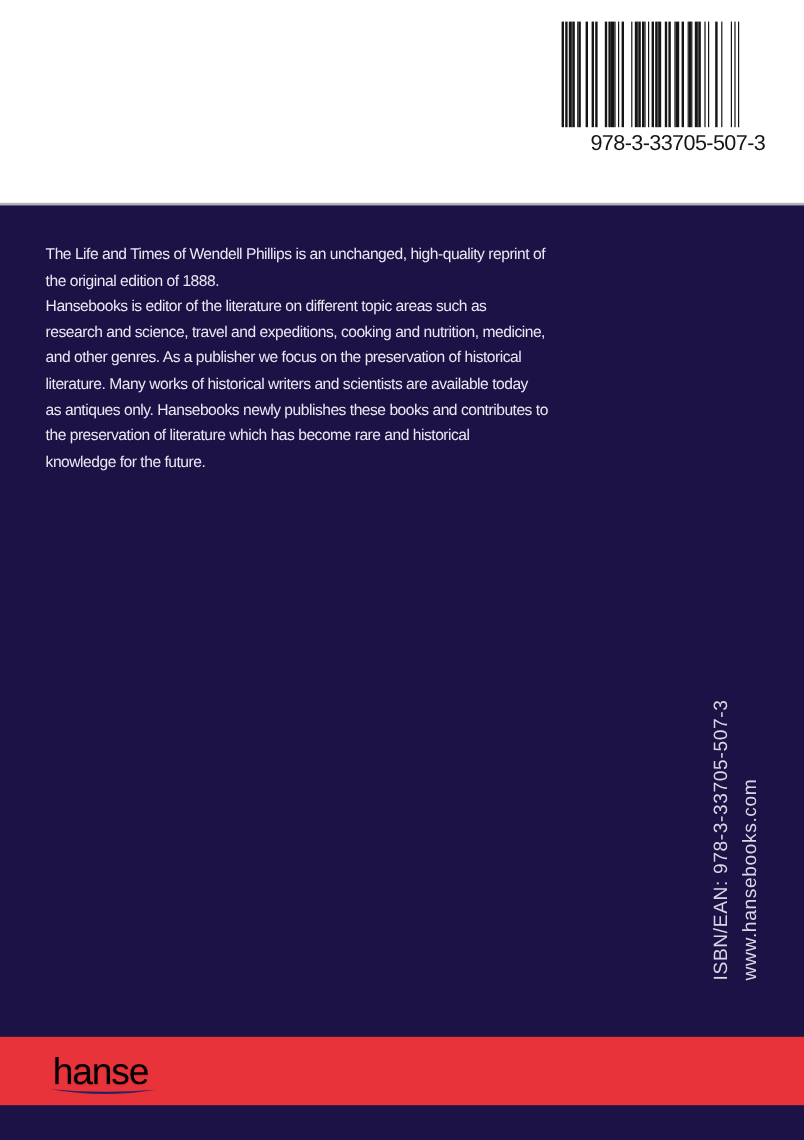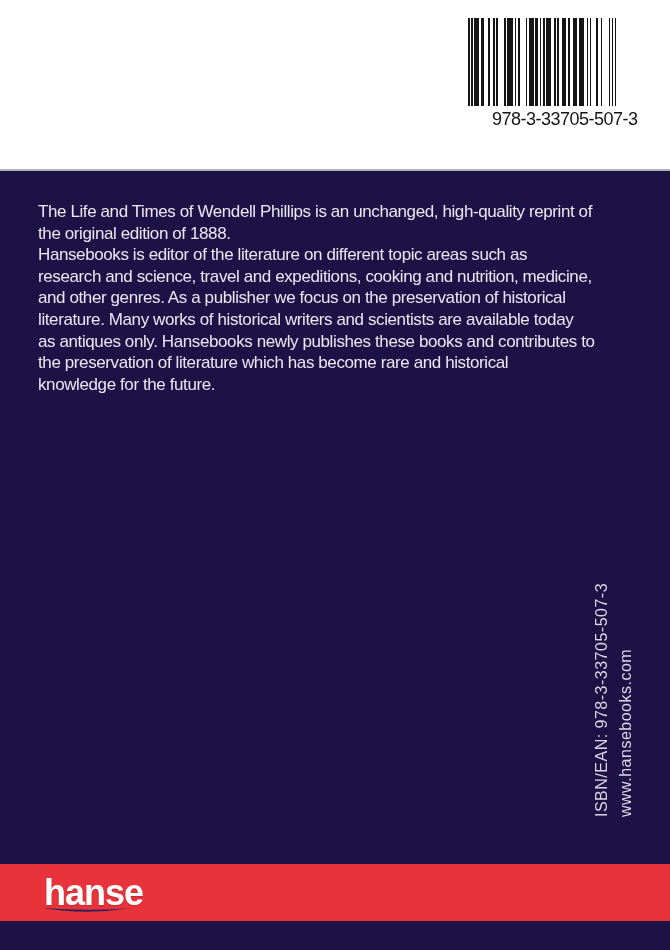--- a/index.html
+++ b/index.html
@@ -41,21 +41,21 @@
     font-size:18px;
     letter-spacing:-0.5px;
     color:var(--barcode-ink);
     margin-left:24px;
   }
   
   .description{
     position:absolute;left:38px;top:201px;
     width:620px;
     white-space:pre;
-    font-size:17px;
+    font-size:13px;
     line-height:21.6px;
     letter-spacing:-0.4px;
     color:var(--text-light);
   }
   
   .spine{
     position:absolute;left:590px;top:817px;
     transform:rotate(-90deg);
     transform-origin:0 0;
     font-size:16px;
@@ -67,25 +67,25 @@
   
   .red-band{
     position:absolute;left:0;top:864px;
     width:670px;height:57px;
     background:var(--accent-red);
   }
   .logo{
     position:absolute;left:44px;top:0;height:57px;
   }
   .logo-text{
-    font-size:36px;
-    font-weight:bold;
+    font-size:31px;
+    font-weight:normal;
     letter-spacing:-1px;
     line-height:57px;
-    color:#ffffff;
+    color:#000000;
     text-shadow:0 1px 1px rgba(60,20,40,0.25);
   }
   .swoosh{
     position:absolute;left:-4px;top:41px;
     width:92px;height:9px;
     display:block;
   }
 </style>
 </head>
 <body>

